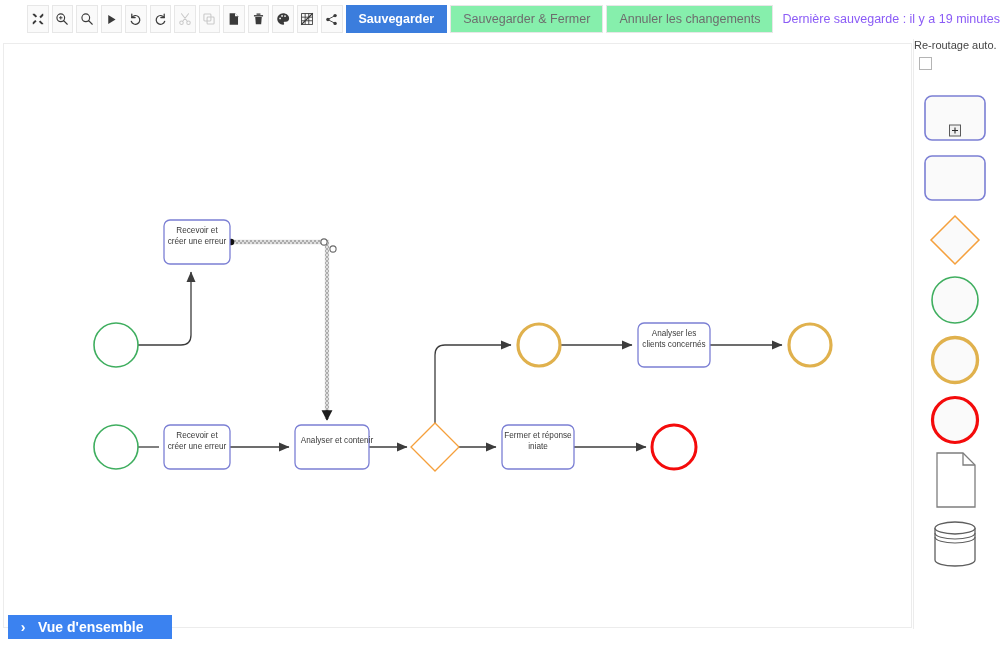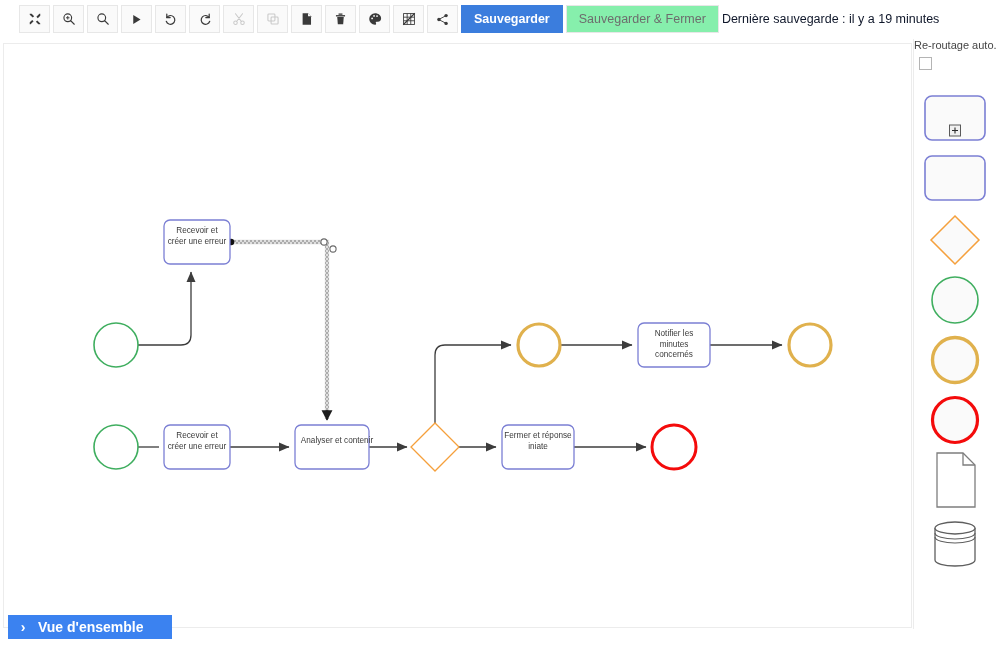--- a/index.html
+++ b/index.html
@@ -8,21 +8,21 @@
     width: 1000px; height: 648px;
     background: #ffffff;
     font-family: "Liberation Sans", sans-serif;
     overflow: hidden;
   }
   #app { position: relative; width: 1000px; height: 648px; background:#fff; }
 
   
   #toolbar {
     position: absolute; left: 0; top: 0; width: 1000px; height: 38px;
-    display: flex; align-items: center; padding-left: 19px;
+    display: flex; align-items: center; padding-left: 27px;
     background: #ffffff;
   }
   .tb-btn {
     width: 31px; height: 28px;
     display: flex; align-items: center; justify-content: center;
     background: #fafafa;
     border: 1px solid #e7e7e7;
     margin-right: 3px;
     cursor: pointer;
     color: #3a3a3a;
@@ -41,21 +41,21 @@
     cursor: pointer;
     white-space: nowrap;
   }
   .tb-text-btn.primary {
     background: #3b7ddd;
     border-color: #3b7ddd;
     color: #ffffff;
     font-weight: bold;
   }
   .tb-status {
-    font-size: 12.5px; color: #0f172a; white-space: nowrap;
+    font-size: 12.5px; color: #8b5cf6; margin-left: 6px; white-space: nowrap;
   }
 
   
   #canvas {
     position: absolute; left: 3px; top: 43px;
     width: 909px; height: 585px;
     background: #ffffff;
     border: 1px solid #ececec;
     overflow: hidden;
   }
@@ -209,20 +209,21 @@
       <svg width="13" height="13" viewBox="0 0 16 16" fill="currentColor">
         <circle cx="12.4" cy="3.2" r="2.1"></circle>
         <circle cx="3.6" cy="8" r="2.1"></circle>
         <circle cx="12.4" cy="12.8" r="2.1"></circle>
         <path d="M4.6 7.3l7-3.6M4.6 8.7l7 3.6" stroke="currentColor" stroke-width="1.1"></path>
       </svg>
     </div>
 
     <div class="tb-text-btn primary">Sauvegarder</div>
     <div class="tb-text-btn">Sauvegarder &amp; Fermer</div>
+    <div class="tb-text-btn">Annuler les changements</div>
     <div class="tb-status">Dernière sauvegarde : il y a 19 minutes</div>
   </div>
 
   <div id="canvas">
     <svg id="canvas-svg" width="907" height="583" viewBox="0 0 907 583">
       <defs>
         <marker id="arw" markerWidth="9" markerHeight="8" refX="8" refY="4" orient="auto">
           <path d="M0,0.4 L8.4,4 L0,7.6 z" fill="#3c3c3c"></path>
         </marker>
         <marker id="arwsel" markerWidth="9" markerHeight="9" refX="7.5" refY="4.5" orient="auto">
@@ -302,21 +303,21 @@
 
       <circle cx="670" cy="403" r="22" fill="#ffffff" stroke="#f40b0b" stroke-width="3"></circle>
     </svg>
 
     <div class="node-label" style="left:162px; top:182px; width:62px;">Recevoir et créer une erreur</div>
 
     <div class="node-label" style="left:162px; top:387px; width:62px;">Recevoir et créer une erreur</div>
 
     <div class="node-label" style="left:293px; top:392px; width:80px;">Analyser et contenir</div>
 
-    <div class="node-label" style="left:636px; top:285px; width:68px;">Notifier les minutes concernés</div>
+    <div class="node-label" style="left:636px; top:285px; width:68px;">Analyser les clients concernés</div>
 
     <div class="node-label" style="left:500px; top:387px; width:68px;">Fermer et réponse iniate</div>
   </div>
 
   <div id="overview">
     <div class="chev">›</div>
     <div class="ov-label">Vue d'ensemble</div>
   </div>
 
   <div id="palette">

